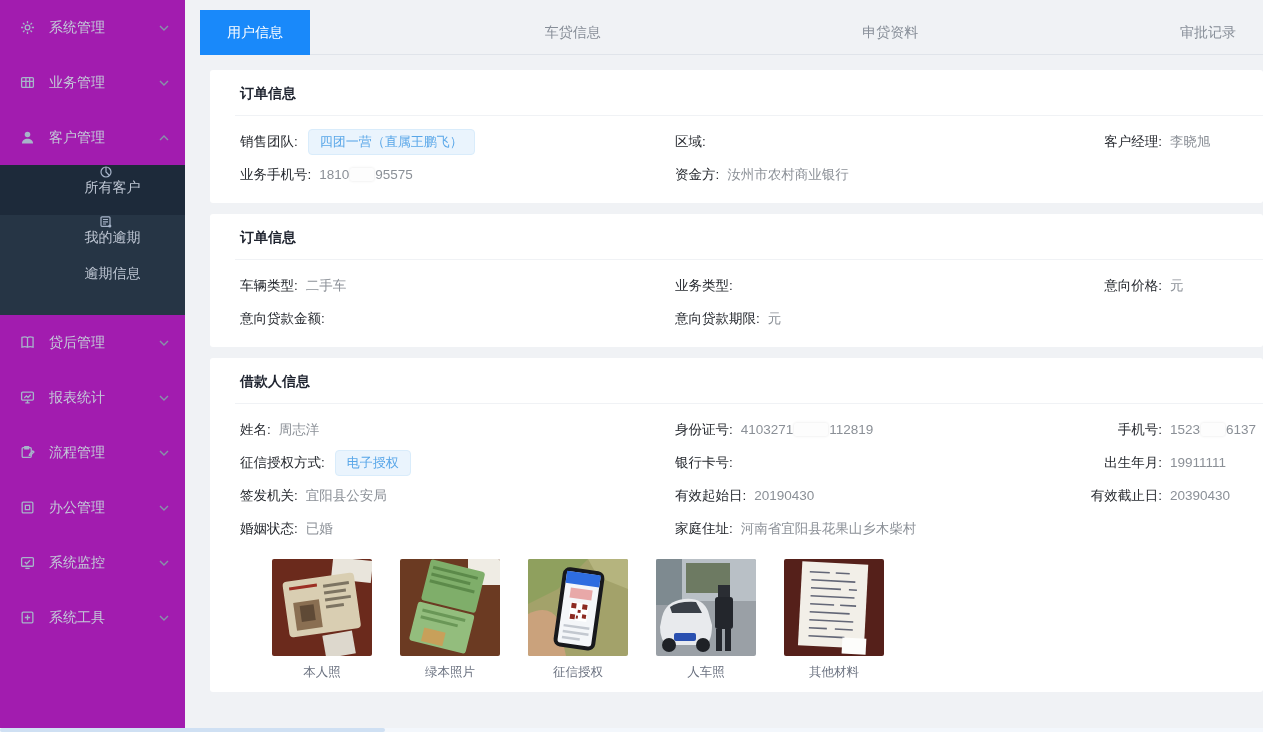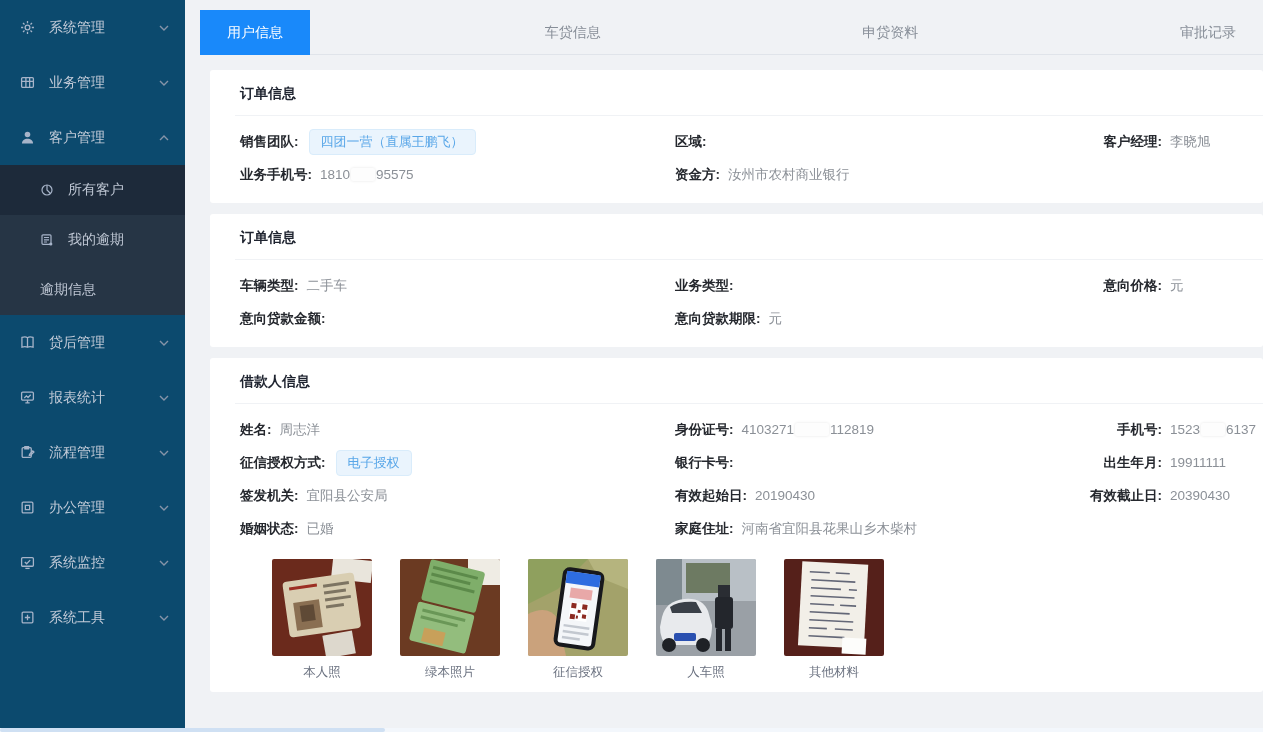--- a/index.html
+++ b/index.html
@@ -1,45 +1,45 @@
 <!DOCTYPE html>
 <html><head>
 <meta charset="utf-8">
 <style>
   * { margin:0; padding:0; box-sizing:border-box; }
   html,body { width:1263px; height:732px; overflow:hidden; background:#f0f2f5;
     font-family:"Liberation Sans","DejaVu Sans",sans-serif; font-size:13px; color:#303133; }
 
   
-  .sidebar { position:fixed; left:0; top:0; width:185px; height:732px; background:#0c4a6e; z-index:5; }
+  .sidebar { position:fixed; left:0; top:0; width:185px; height:732px; background:#a21caf; z-index:5; }
   .menu-item { position:relative; height:55px; display:flex; align-items:center; padding-left:20px;
     color:#c3cbd8; font-size:14px; cursor:pointer; }
   .menu-item .mi-icon { width:15px; height:15px; margin-right:14px; flex:0 0 15px; color:#a7b4c9; }
   .menu-item .chev { position:absolute; right:16px; width:10px; height:10px; color:#8694a8; }
   .chev.up { transform:rotate(180deg); }
   .submenu { background:#263545; }
-  .submenu .menu-item { height:50px; padding-left:40px; font-size:14px; color:#bfc7d4; }
+  .submenu .menu-item { height:50px; padding-left:40px; font-size:14px; color:#bfc7d4;flex-direction:column; }
   .submenu .menu-item.active { background:#1d2a3a; }
   .submenu .menu-item .mi-icon { width:14px; height:14px; flex:0 0 14px; }
   .submenu .menu-item.noicon { }
 
   
   .main { margin-left:185px; height:732px; }
   .tabbar { display:flex; margin:10px 0 0 15px; height:45px; border-bottom:1px solid #e0e4ea;justify-content:space-between; }
   .tab { height:45px; line-height:45px; padding:0 27px; font-size:14px; color:#878e98; cursor:pointer; }
   .tab.active { background:#1989fa; color:#fff; }
 
   .content { padding:15px 0 0 25px; }
   .card { background:#fff; border-radius:3px; margin-bottom:11px; padding:0 0 12px 30px; }
   .card-title { font-size:14px; font-weight:bold; color:#1f2430; padding:15px 0 12px; }
   .card-divider { height:1px; background:#f0f2f5; margin-left:-5px; }
   .card-body { padding-top:9px; }
   .frow { display:grid; grid-template-columns:435px 375px 1fr; align-items:center; min-height:33px; }
   .field { display:flex; align-items:center; min-height:33px; }
-  .flabel { font-weight:bold; color:#25282e; font-size:13.5px; white-space:nowrap; }
+  .flabel { font-weight:normal; color:#25282e; font-size:13.5px; white-space:nowrap; }
   .fvalue { color:#8b9097; font-size:13.5px; margin-left:8px; white-space:nowrap; }
   .c3 .flabel { display:inline-block; min-width:112px; text-align:right; }
   .tag { display:inline-block; margin-left:10px; padding:3px 11px; font-size:13px; color:#58a6e8;
     background:#eaf4fd; border:1px solid #d9ecfb; border-radius:4px; white-space:nowrap;text-align:center; }
   .redact { display:inline-block; width:24px; height:13px; background:#fdfdfd;
     box-shadow:0 0 3px rgba(0,0,0,.10); border-radius:2px; vertical-align:-2px; margin:0 1px; }
   .redact.wide { width:34px; }
 
   
   .photo-row { display:flex; gap:28px; padding:14px 0 0 32px; }

